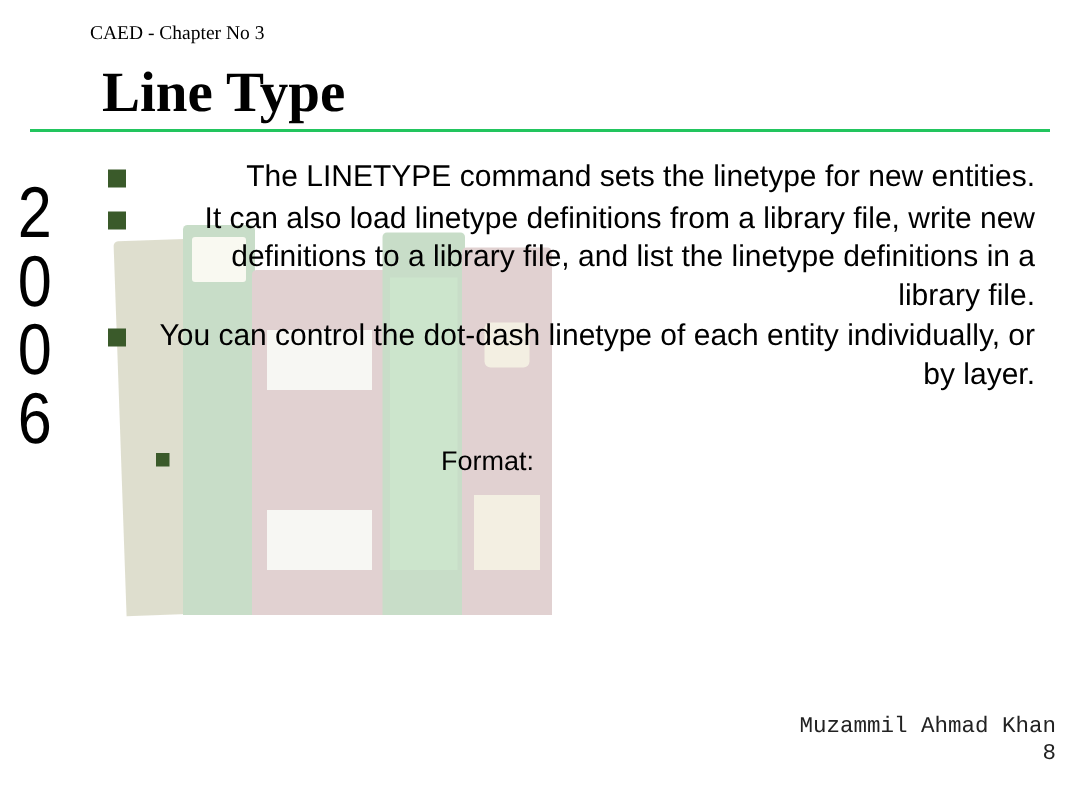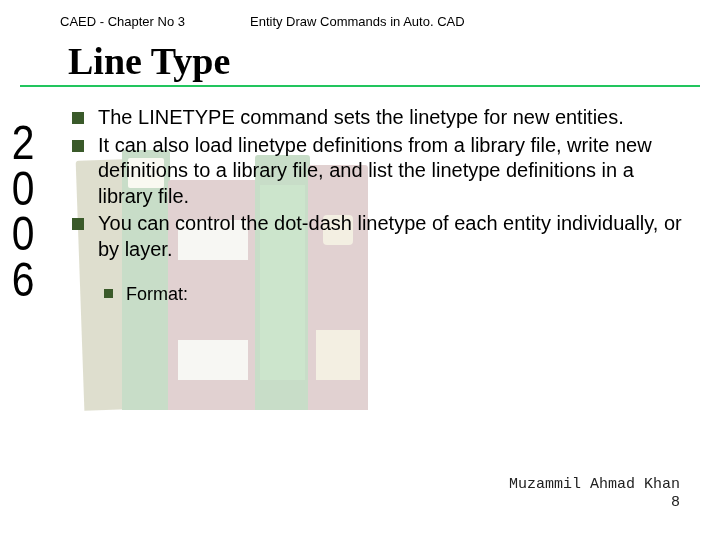--- a/index.html
+++ b/index.html
@@ -35,21 +35,21 @@
   .book4::before { content:""; position:absolute; top:30px; left:5px; right:5px; bottom:30px; background:#3a9a3a;}
   .book5 { left: 228px; width: 60px; height: 245px; background: #8a4a4a; }
   .book5::before { content:""; position:absolute; top:50px; left:15px; width:30px; height:30px; background:#d0c090; border-radius:4px;}
   .book5::after { content:""; position:absolute; bottom:30px; left:8px; right:8px; height:50px; background:#d0c090;}
 
   .content { position: relative; z-index: 1; }
 
   .header {
     display: flex;
     padding: 14px 60px 4px 60px;
-    font-family: Liberation Sans, sans-serif;
+    font-family: Liberation Serif, serif;
     font-size: 13px;
     color: #000;
   }
   .header .left { width: 190px; }
   .header .right { }
 
   .title {
     font-family: "Times New Roman", serif;
     font-size: 38px;
     color: #000;
@@ -70,39 +70,40 @@
     letter-spacing: -2px;
   }
   .year-vertical span { display:block; transform: scaleX(0.85); }
 
   .body-area {
     padding: 0 30px 0 68px;
     font-size: 20px;
     color: #000;
     line-height: 1.28;
   }
-  ul.main { list-style: none; }
+  ul.main { list-style: none; text-align: right; }
   ul.main > li {
     position: relative;
     padding-left: 30px;
     margin-bottom: 2px;
   }
   ul.main > li::before {
     content: "";
     position: absolute;
     left: 4px;
     top: 7px;
     width: 12px;
     height: 12px;
     background: #3a5a2a;
   }
   ul.sub {
     list-style: none;
-    margin-top: 20px;
+    margin-top: 32px;
     margin-left: 34px;
+    text-align: right;
   }
   ul.sub > li {
     position: relative;
     padding-left: 24px;
     font-size: 18px;
   }
   ul.sub > li::before {
     content: "";
     position: absolute;
     left: 2px;
@@ -110,21 +111,21 @@
     width: 9px;
     height: 9px;
     background: #3a5a2a;
   }
   .fmt-row { display: flex; }
   .fmt-left { width: 230px; }
   .fmt-right { }
 
   .footer {
     position: absolute;
-    right: 40px;
+    right: 16px;
     bottom: 28px;
     text-align: right;
     font-family: "Courier New", monospace;
     font-size: 15px;
     color: #222;
     line-height: 1.2;
   }
 </style>
 </head>
 <body>
@@ -134,21 +135,20 @@
   <div class="book book2"></div>
   <div class="book book3"></div>
   <div class="book book4"></div>
   <div class="book book5"></div>
 </div>
 
 <div class="content">
 
   <div class="header">
     <div class="left">CAED  - Chapter No 3</div>
-    <div class="right">Entity Draw Commands in Auto. CAD</div>
   </div>
 
   <h1 class="title">Line Type</h1>
 
   <div class="year-vertical">
     <span>2</span>
     <span>0</span>
     <span>0</span>
     <span>6</span>
   </div>

